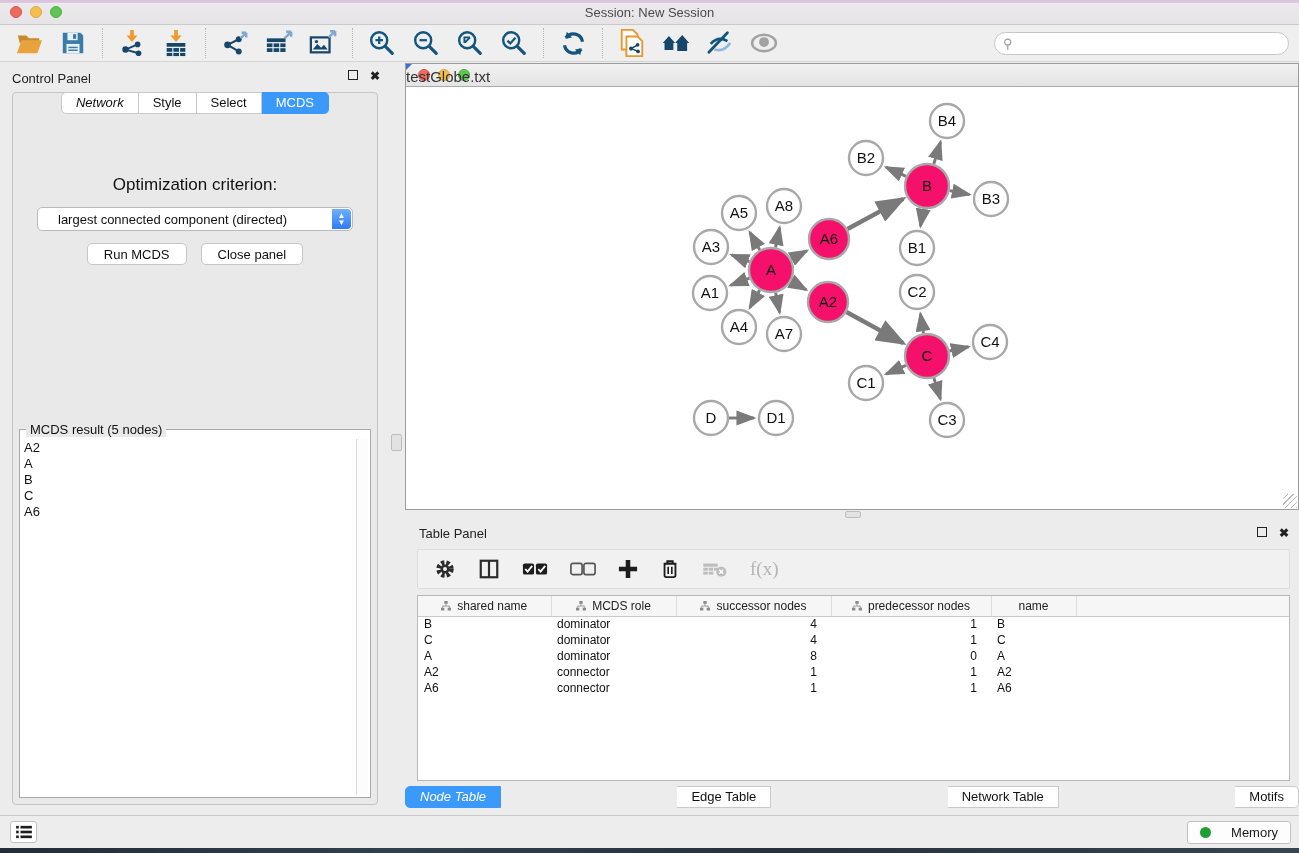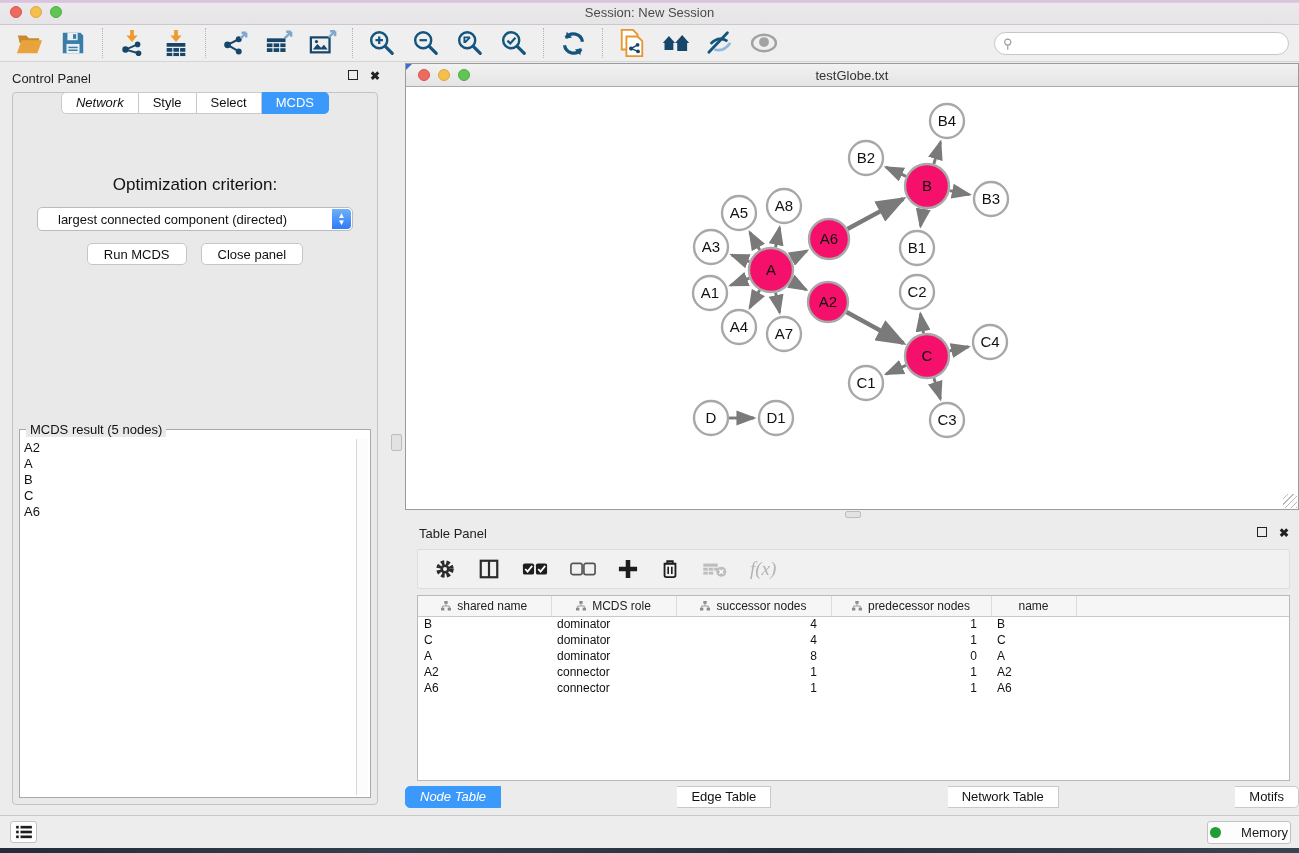--- a/index.html
+++ b/index.html
@@ -66,53 +66,53 @@
   .vdivider { position:absolute; left:390px; top:62px; width:15px; height:753px; background:#ECECEC; }
   .vdivider .handle { position:absolute; left:1px; top:372px; width:11px; height:17px; background:#E2E2E2; border:1px solid #BDBDBD; border-radius:2px; }
   .hdivider { position:absolute; left:405px; top:510px; width:894px; height:9px; background:#ECECEC; }
   .hdivider .handle { position:absolute; left:440px; top:1px; width:16px; height:7px; background:#E2E2E2; border:1px solid #BDBDBD; border-radius:2px; }
 
   
   .net-window { position:absolute; left:405px; top:63px; width:894px; height:447px;
     border:1px solid #9B9B9B; background:#fff; }
   .net-titlebar { height:23px; background:linear-gradient(#F2F2F2,#E4E4E4); border-bottom:1px solid #ABABAB; position:relative; }
   .net-titlebar .traffic { left:12px; top:5px; }
-  .net-titlebar .title { position:absolute; width:100%; text-align:center; top:4px; font-size:13px; color:#333; }
+  .net-titlebar .title { position:absolute; width:100%; top:4px; font-size:15px; color:#333; }
   .net-corner { position:absolute; left:0; top:0; width:0; height:0;
     border-top:6px solid #3B6FD4; border-right:6px solid transparent; z-index:3; }
   .net-content { position:absolute; left:0; top:24px; right:0; bottom:0; background:#fff; overflow:hidden; }
   .resize-grip { position:absolute; right:1px; bottom:1px; width:14px; height:14px;
     background:repeating-linear-gradient(135deg, transparent 0 3px, #B9B9B9 3px 4px); }
 
   
   .table-panel { position:absolute; left:405px; top:519px; width:894px; height:296px; background:#ECECEC; }
   .tp-header { height:27px; position:relative; }
   .tp-title { position:absolute; left:14px; top:7px; font-size:13px; color:#222; }
   .tp-toolbar { position:absolute; left:12px; right:9px; top:30px; height:40px; background:#F1F1F1;
     border:1px solid #DDD; border-radius:2px; display:flex; align-items:center; gap:22px; padding-left:16px; }
   .tp-icon { display:flex; align-items:center; justify-content:center; cursor:pointer; }
-  .fx { font-family:"Liberation Serif",serif; font-style:italic; font-size:19px; color:#B3B3B3; }
+  .fx { font-family:"Liberation Serif",serif; font-size:19px; color:#B3B3B3; }
 
   .data-table { position:absolute; left:12px; right:9px; top:76px; bottom:34px; background:#fff; border:1px solid #B9B9B9; overflow:hidden; }
   table { border-collapse:collapse; width:100%; font-size:12px; }
   th { background:#F6F6F6; border-right:1px solid #DCDCDC; border-bottom:1px solid #C9C9C9;
     font-weight:normal; height:20px; font-size:12px; color:#222; text-align:center; white-space:nowrap; }
   th .hdr-inner { display:flex; align-items:center; justify-content:center; gap:6px; }
   td { height:16px; padding:0 6px; color:#111; white-space:nowrap; }
   td.num { text-align:right; padding-right:14px; }
   .col-icon { opacity:.55; }
 
   .tp-tabs { position:absolute; bottom:7px; width:100%; display:flex; justify-content:space-between; }
 
   
   .statusbar { position:absolute; left:0; top:815px; width:1299px; height:33px; background:#EDEDED; border-top:1px solid #C9C9C9; }
   .list-btn { position:absolute; left:10px; top:5px; width:27px; height:22px; background:#FDFDFD; border:1px solid #C2C2C2;
     border-radius:3px; display:flex; align-items:center; justify-content:center; cursor:pointer; }
   .memory-btn { position:absolute; right:8px; top:5px; height:23px; background:#FDFDFD; border:1px solid #C2C2C2;
-    border-radius:3px; display:flex; align-items:center; gap:20px; padding:0 2px; font-size:13px; cursor:pointer; }
+    border-radius:3px; display:flex; align-items:center; gap:20px; padding:0 12px; font-size:13px; cursor:pointer; }
   .mem-dot { width:11px; height:11px; border-radius:50%; background:#1E9E33; }
   .desktop-strip { position:absolute; left:0; top:848px; width:1299px; height:5px; background:linear-gradient(90deg,#232C38,#31404E 30%,#27313D 60%,#36454F); }
 
   svg text { font-family:"Liberation Sans",sans-serif; }
 </style>
 </head>
 <body>
 
 <div class="titlebar">
   <div class="traffic">

